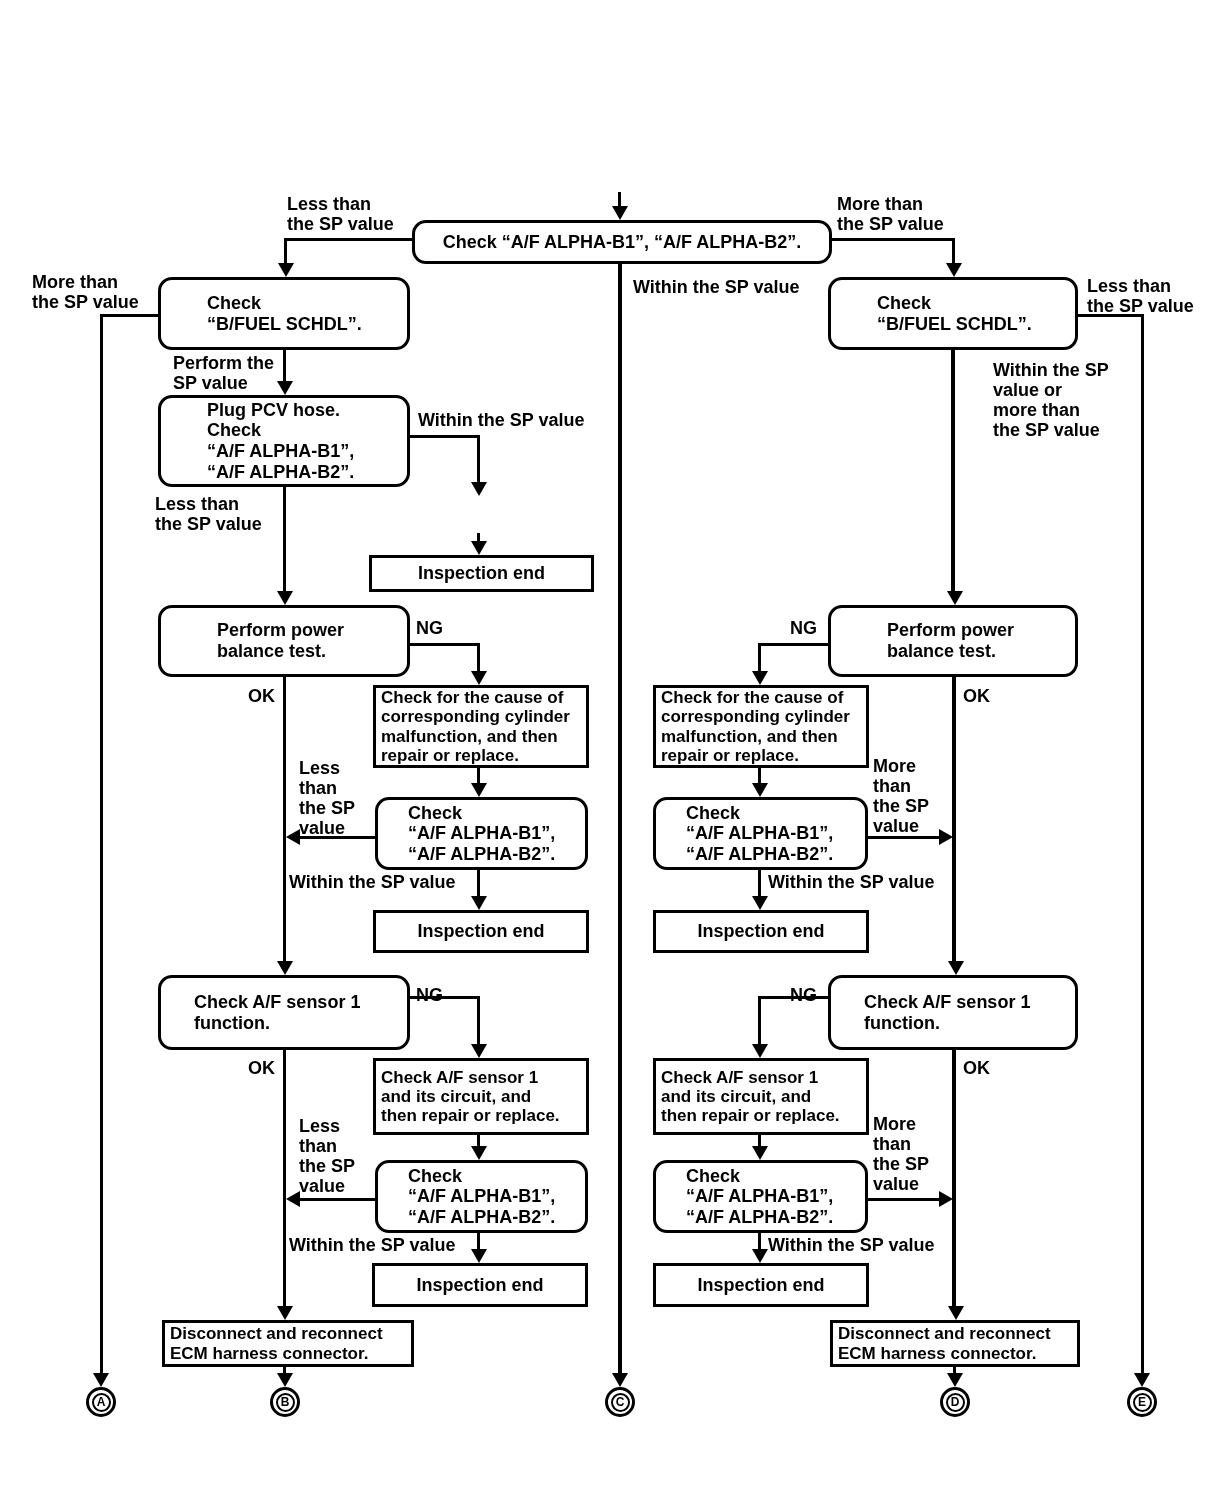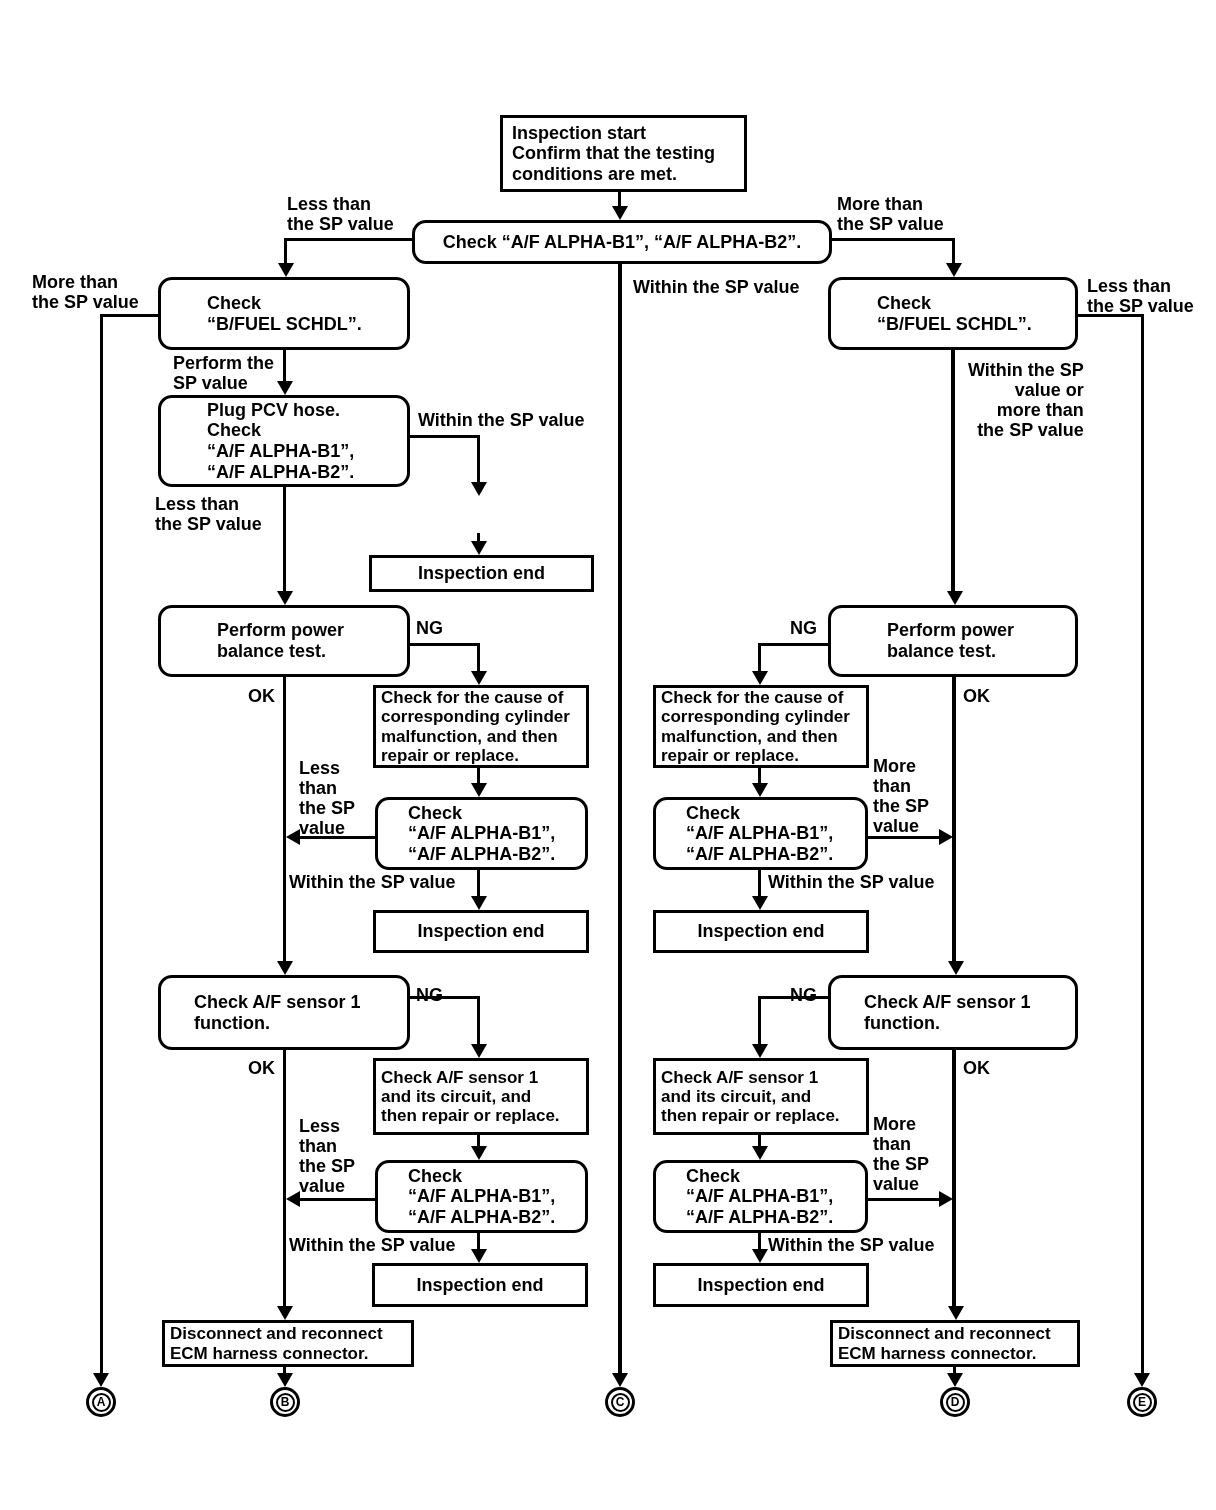--- a/index.html
+++ b/index.html
@@ -24,22 +24,20 @@
   .conn{position:absolute;box-sizing:content-box;width:24px;height:24px;border:3px solid #000;
         border-radius:50%;display:flex;align-items:center;justify-content:center;background:#fff;}
   .conn-inner{box-sizing:content-box;width:15px;height:15px;border:2px solid #000;border-radius:50%;
         display:flex;align-items:center;justify-content:center;font-weight:bold;font-size:12px;line-height:1;}
 </style>
 </head>
 <body>
 
 <div class="stage">
 
-  <div class="box" style="left:500px;top:115px;width:247px;height:77px;padding-left:9px;padding-right:6px;">Inspection start
-Confirm that the testing conditions are met.</div>
   <div class="box r c" style="left:412px;top:220px;width:420px;height:44px;">Check “A/F ALPHA-B1”, “A/F ALPHA-B2”.</div>
   <div class="box r" style="left:158px;top:277px;width:252px;height:73px;padding-left:46px;">Check
 “B/FUEL SCHDL”.</div>
   <div class="box r" style="left:828px;top:277px;width:250px;height:73px;padding-left:46px;">Check
 “B/FUEL SCHDL”.</div>
   <div class="box r" style="left:158px;top:395px;width:252px;height:92px;padding-left:46px;">Plug PCV hose.
 Check
 “A/F ALPHA-B1”,
 “A/F ALPHA-B2”.</div>
   <div class="box c" style="left:369px;top:555px;width:225px;height:37px;">Inspection end</div>
@@ -90,21 +88,21 @@
 the SP value</div>
   <div class="lbl" style="left:837px;top:194px;">More than
 the SP value</div>
   <div class="lbl" style="left:32px;top:272px;">More than
 the SP value</div>
   <div class="lbl" style="left:1087px;top:276px;">Less than
 the SP value</div>
   <div class="lbl" style="left:633px;top:277px;">Within the SP value</div>
   <div class="lbl" style="left:173px;top:353px;">Perform the
 SP value</div>
-  <div class="lbl" style="left:968px;top:360px;text-align:right;">Within the SP
+  <div class="lbl" style="left:993px;top:360px;">Within the SP
 value or
 more than
 the SP value</div>
   <div class="lbl" style="left:418px;top:410px;">Within the SP value</div>
   <div class="lbl" style="left:155px;top:494px;">Less than
 the SP value</div>
   <div class="lbl" style="left:416px;top:618px;">NG</div>
   <div class="lbl" style="left:248px;top:686px;">OK</div>
   <div class="lbl" style="left:790px;top:618px;">NG</div>
   <div class="lbl" style="left:963px;top:686px;">OK</div>

